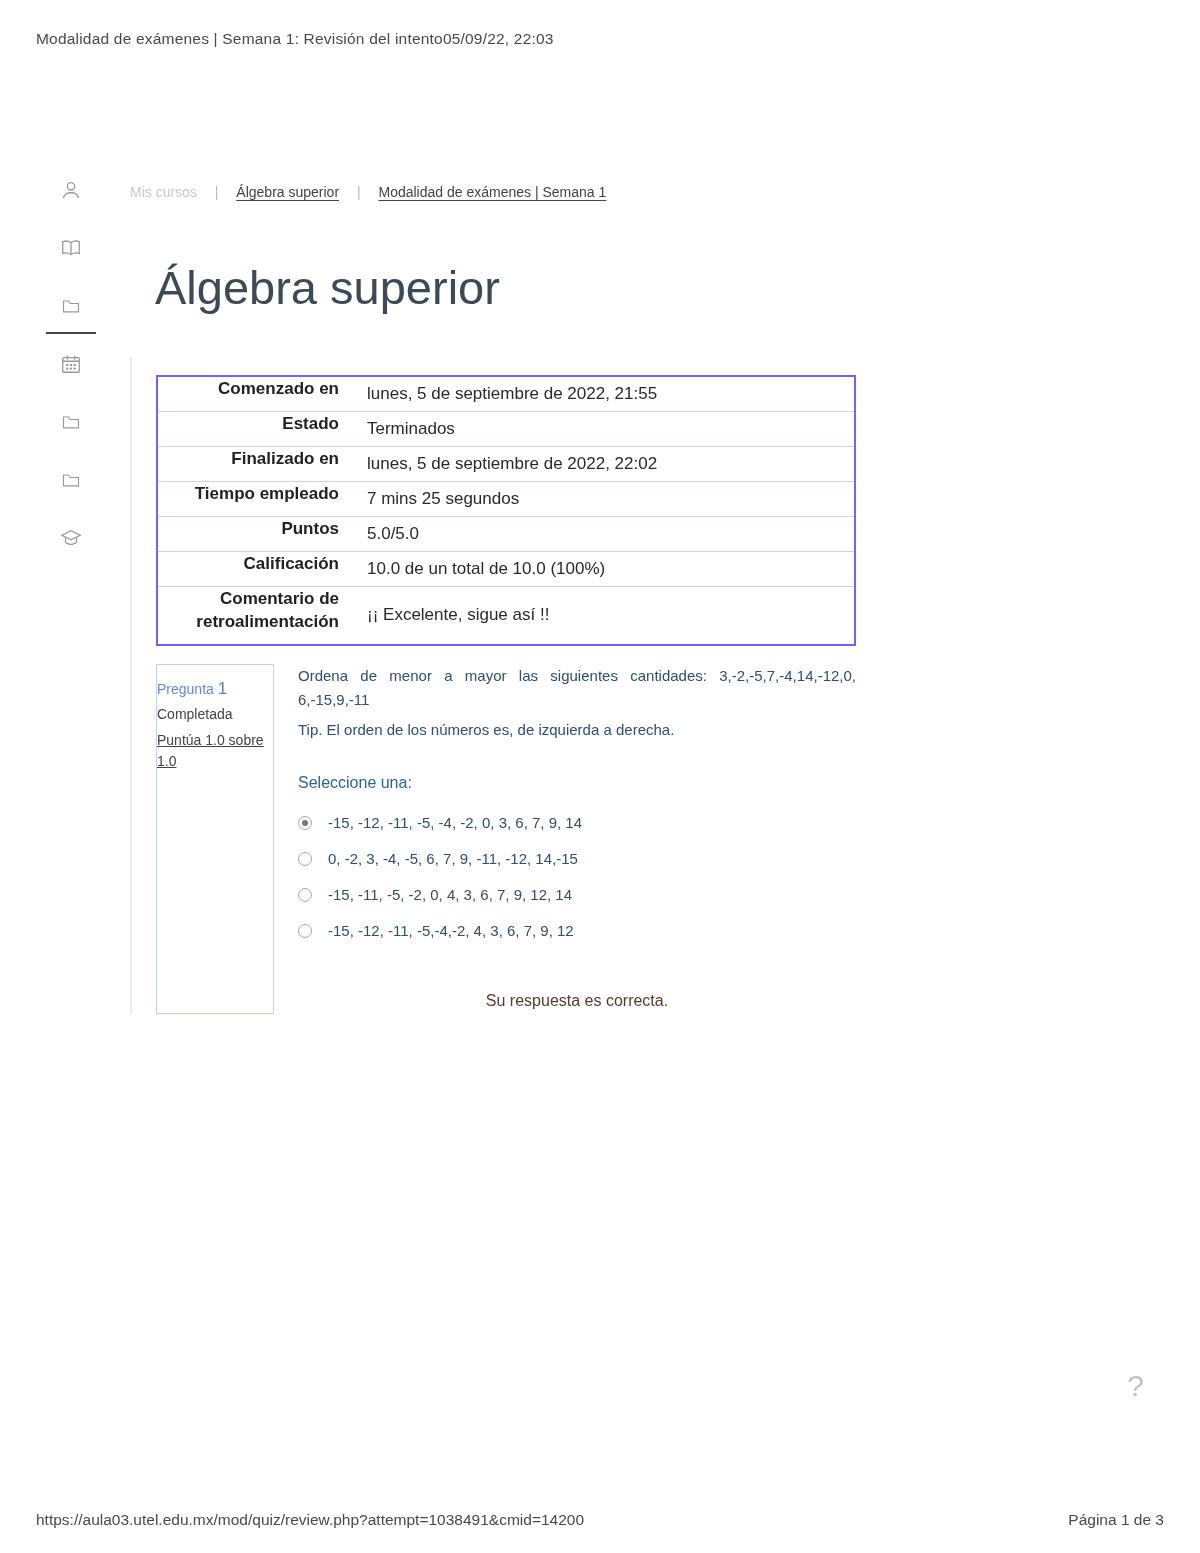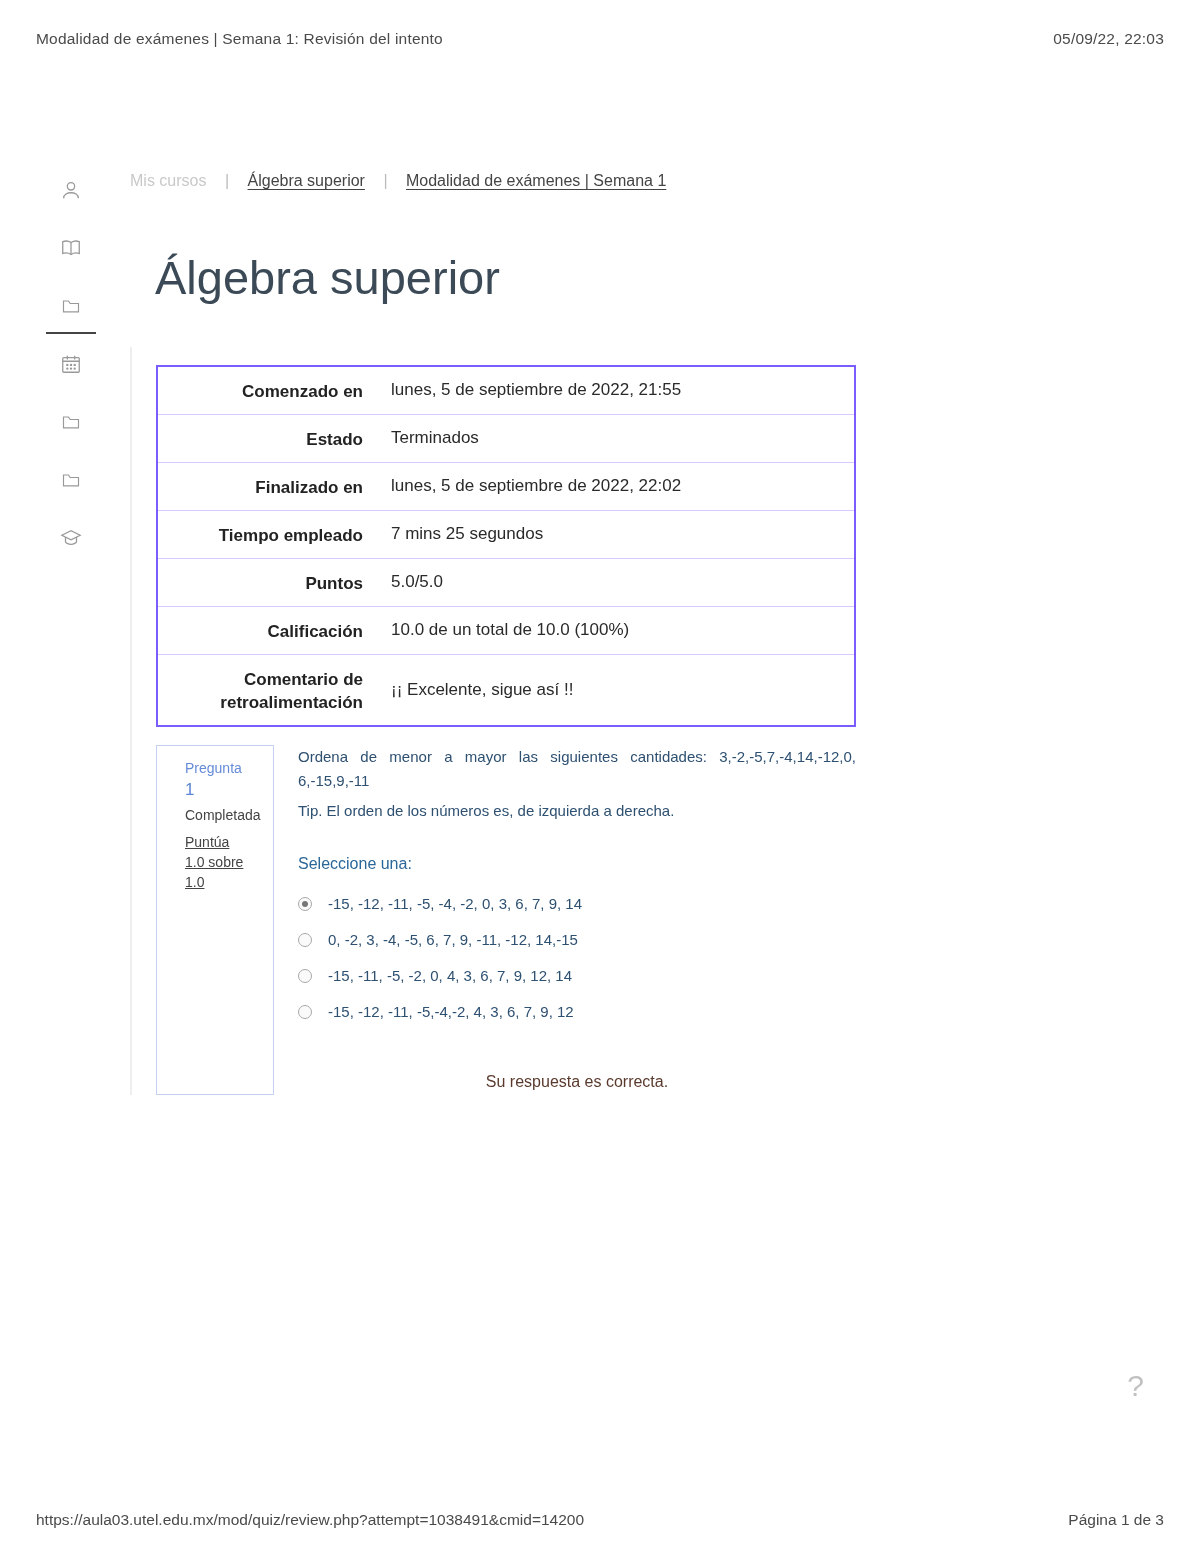--- a/index.html
+++ b/index.html
@@ -6,21 +6,20 @@
   body {
     font-family: "Segoe UI", Arial, sans-serif;
     background: #fff;
     color: #333;
     width: 1200px;
     height: 1553px;
     position: relative;
   }
   .page-header {
     display: flex;
-    justify-content: space-between;
     padding: 30px 36px 0 36px;
     font-size: 15.5px;
     color: #4a4a4a;
     letter-spacing: 0.2px;
   }
   .page-footer {
     position: absolute;
     bottom: 24px;
     left: 36px;
     right: 36px;
@@ -53,23 +52,24 @@
     height: 2px;
     background: #444;
   }
   .content {
     position: absolute;
     left: 130px;
     right: 60px;
     top: 172px;
   }
   .breadcrumb {
-    font-size: 16px;
+    font-size: 14px;
     color: #444;
     margin-bottom: 60px;
+    margin-top: 12px;
   }
   .breadcrumb .crumb-muted { color: #c9c9c9; }
   .breadcrumb .crumb-link {
     color: #444;
     text-decoration: underline;
     text-underline-offset: 3px;
   }
   .breadcrumb .sep { color: #bbb; margin: 0 14px; }
   h1.page-title {
     font-family: "Segoe UI Light", "Segoe UI", Arial, sans-serif;
@@ -89,45 +89,44 @@
     margin: 0 24px 18px 24px;
   }
   .summary-row {
     display: flex;
     border-bottom: 1px solid #d7c9ff;
   }
   .summary-row:last-child { border-bottom: none; }
   .summary-label {
     width: 195px;
     text-align: right;
-    padding: 14px 14px 10px 10px;
+    padding: 1px 14px 10px 10px;
     font-weight: 700;
     color: #222;
     font-size: 17px;
     line-height: 1.35;
-    margin-left: 24px;
   }
   .summary-value {
     flex: 1;
     padding: 6px 14px;
     color: #2a2a2a;
     font-size: 17px;
     display: flex;
     align-items: center;
   }
   .summary-value strong { font-weight: 400; }
   .question-wrap {
     display: flex;
     padding: 0 24px;
     gap: 24px;
     margin-top: 8px;
   }
   .qinfo {
     border: 1px solid #c5d0f2;
-    padding: 12px 28px;
+    padding: 12px 0;
     width: 118px;
     font-size: 14px;
     color: #444;
     line-height: 1.45;
   }
   .qinfo .qnum-label { color: #658bd8; }
   .qinfo .qnum-label .num { color: #5a85d6; font-size: 17px; font-weight: 400; }
   .qbody {
     flex: 1;
     font-size: 15px;

